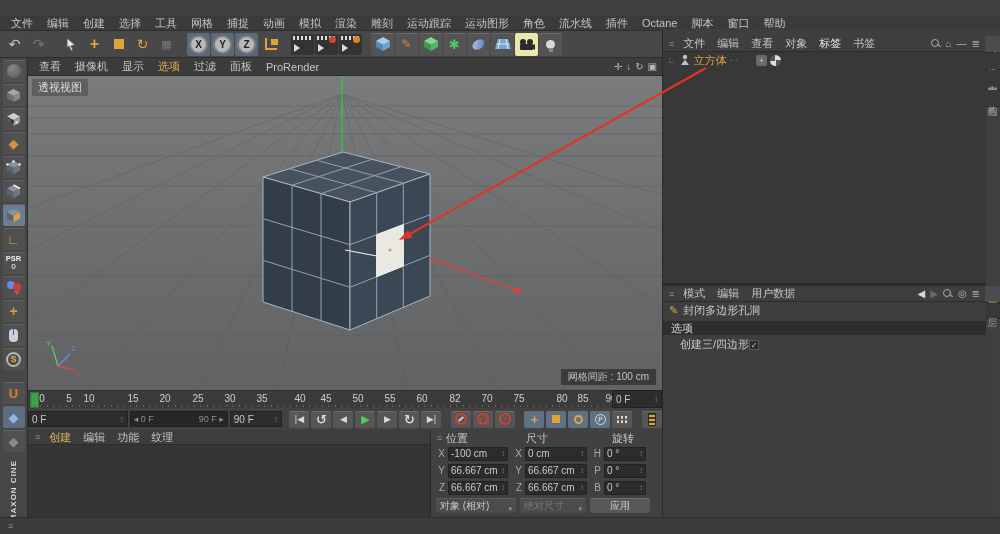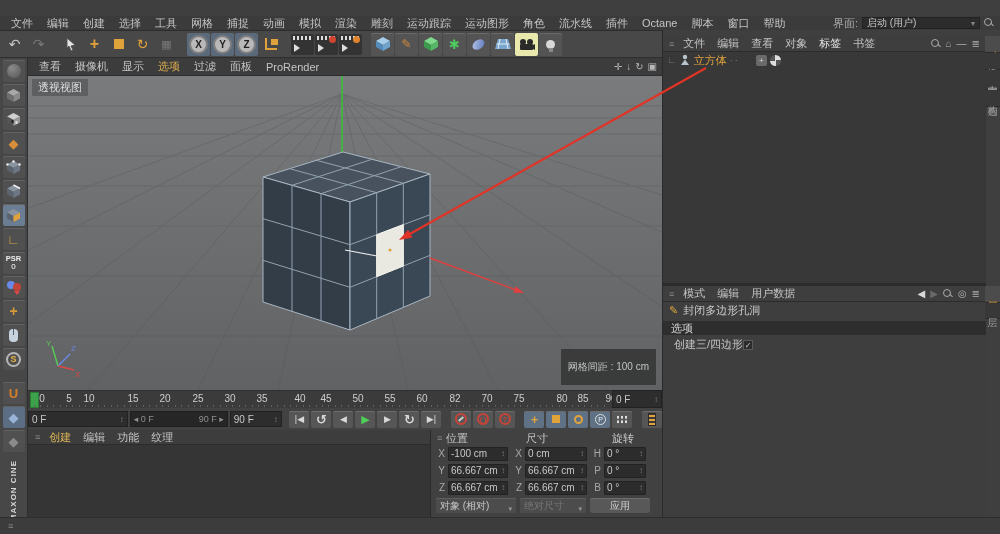--- a/index.html
+++ b/index.html
@@ -79,21 +79,21 @@
   
   .vpmenu { position:absolute; left:28px; top:58px; width:634px; height:18px; background:#3c3c3c;
             display:flex; align-items:center; padding-left:4px; border-bottom:1px solid #2d2d2d; }
   .vpmenu .mitem { padding:0 7px; }
   .hl { color:#e0b050; }
   .vpnav { margin-left:auto; display:flex; gap:4px; padding-right:5px; color:#b8b8b8; font-size:10px; }
   .vpcanvas { position:absolute; left:28px; top:76px; width:634px; height:314px;
               background:linear-gradient(#797b7d,#606264); overflow:hidden; }
   .vplabel { position:absolute; left:4px; top:3px; background:rgba(0,0,0,.22); padding:1px 6px;
              color:#dcdcdc; font-size:11px; border-radius:1px; }
-  .gridchip { position:absolute; right:6px; bottom:5px; background:rgba(52,52,52,.85); padding:11px 7px;
+  .gridchip { position:absolute; right:6px; bottom:5px; background:rgba(52,52,52,.85); padding:1px 7px;
               color:#c2c2c2; font-size:10px; }
   .gizmo { position:absolute; left:12px; bottom:10px; }
 
   
   .ruler { position:absolute; left:28px; top:390px; width:584px; height:18px; background:#3b3b3b;
            border-top:1px solid #2f2f2f; }
   .ruler::after { content:""; position:absolute; left:6px; right:4px; bottom:1px; height:2px;
                   background:repeating-linear-gradient(90deg,#606060 0 1px,transparent 1px 6.4px); }
   .playhead { position:absolute; left:2px; top:1px; width:9px; height:16px; background:#3da04b;
               border:1px solid #2c7a38; }
@@ -162,21 +162,21 @@
   .visdots { color:#888; font-size:9px; letter-spacing:2px; }
   .tag1 { width:11px; height:11px; border-radius:2px; background:#6a6a6a; color:#d8d8d8; font-size:8px;
           display:flex; align-items:center; justify-content:center; }
   .tag2 { width:11px; height:11px; border-radius:50%;
           background:conic-gradient(#ddd 0 90deg,#555 90deg 180deg,#ddd 180deg 270deg,#555 270deg); }
   .splitter { position:absolute; left:0; top:253px; width:323px; height:3px; background:#2b2b2b; }
   .am { position:absolute; left:0; top:256px; width:323px; height:231px; background:#3e3e3e; }
   .amtitle { height:17px; display:flex; align-items:center; gap:5px; padding-left:6px; color:#cccccc; }
   .amsection { height:14px; background:#2e2e2e; display:flex; align-items:center; padding-left:8px;
                color:#dadada; margin-top:2px; }
-  .amoption { height:19px; display:flex; align-items:center; padding-left:11px; color:#c6c6c6; }
+  .amoption { height:19px; display:flex; align-items:center; padding-left:17px; color:#c6c6c6; }
   .chk { width:10px; height:10px; background:#2c2c2c; border:1px solid #5a5a5a; color:#c8c8c8;
          font-size:8px; line-height:9px; text-align:center; }
   .chk::after { content:"✓"; }
 
   .tabcol { position:absolute; right:0; width:15px; display:flex; flex-direction:column; }
   .tabs-top { top:6px; } .tabs-bot { top:256px; }
   .vtab { writing-mode:vertical-rl; font-size:10px; color:#9a9a9a; background:#383838; padding:7px 1px;
           border-bottom:1px solid #2b2b2b; text-align:center; letter-spacing:1px; }
   .vtab.active { background:#4c4c4c; color:#d79a33; }
 
@@ -207,28 +207,20 @@
     <span class="mitem">雕刻</span>
     <span class="mitem">运动跟踪</span>
     <span class="mitem">运动图形</span>
     <span class="mitem">角色</span>
     <span class="mitem">流水线</span>
     <span class="mitem">插件</span>
     <span class="mitem">Octane</span>
     <span class="mitem">脚本</span>
     <span class="mitem">窗口</span>
     <span class="mitem">帮助</span>
-    <div class="iface">
-      <span class="iface-label">界面:</span>
-      <div class="iface-select">
-        <span>启动 (用户)</span>
-        <span class="arr">▾</span>
-      </div>
-      <span class="mag"></span>
-    </div>
   </div>
 
   <div class="toolbar">
     <div class="tbtn">
         <span class="glyph">↶</span>
       </div>
     <div class="tbtn">
         <span class="glyph dim">↷</span>
       </div>
     <div class="tsep"></div>

